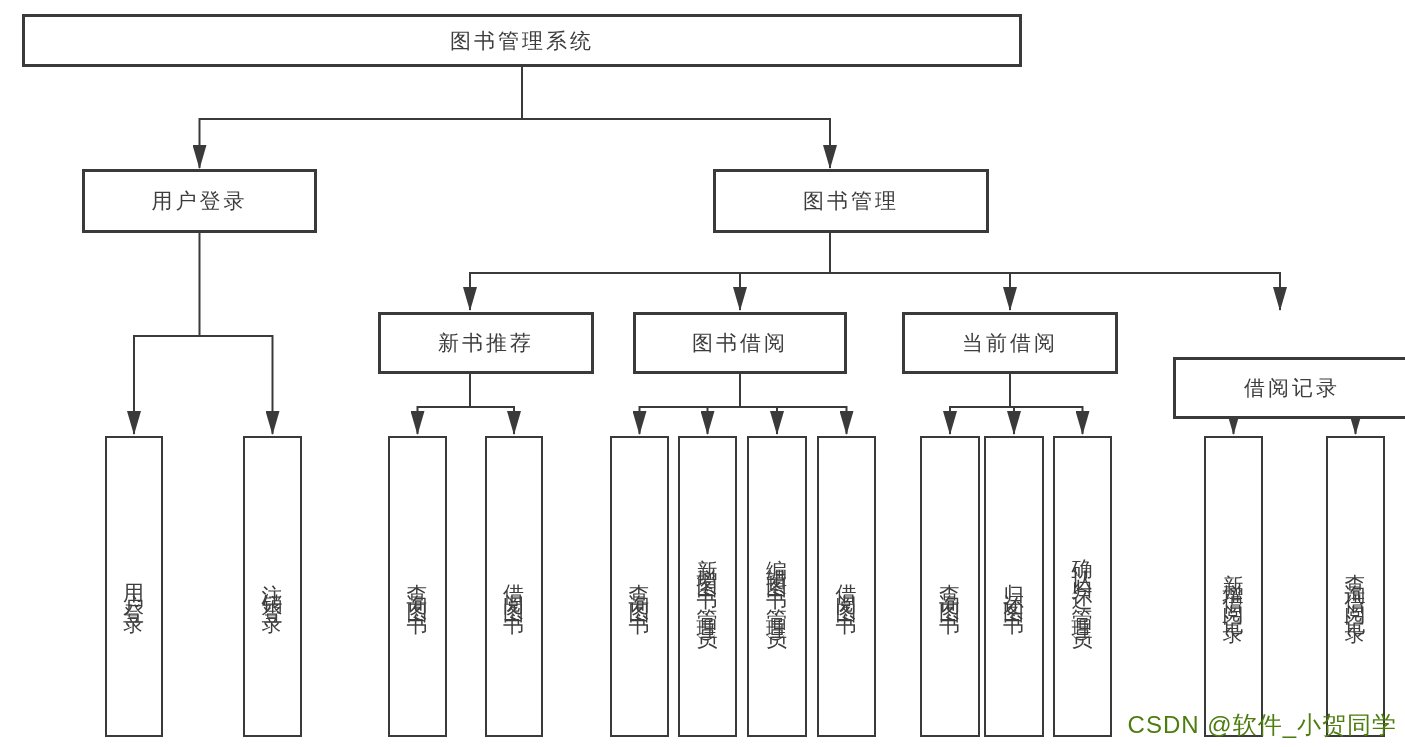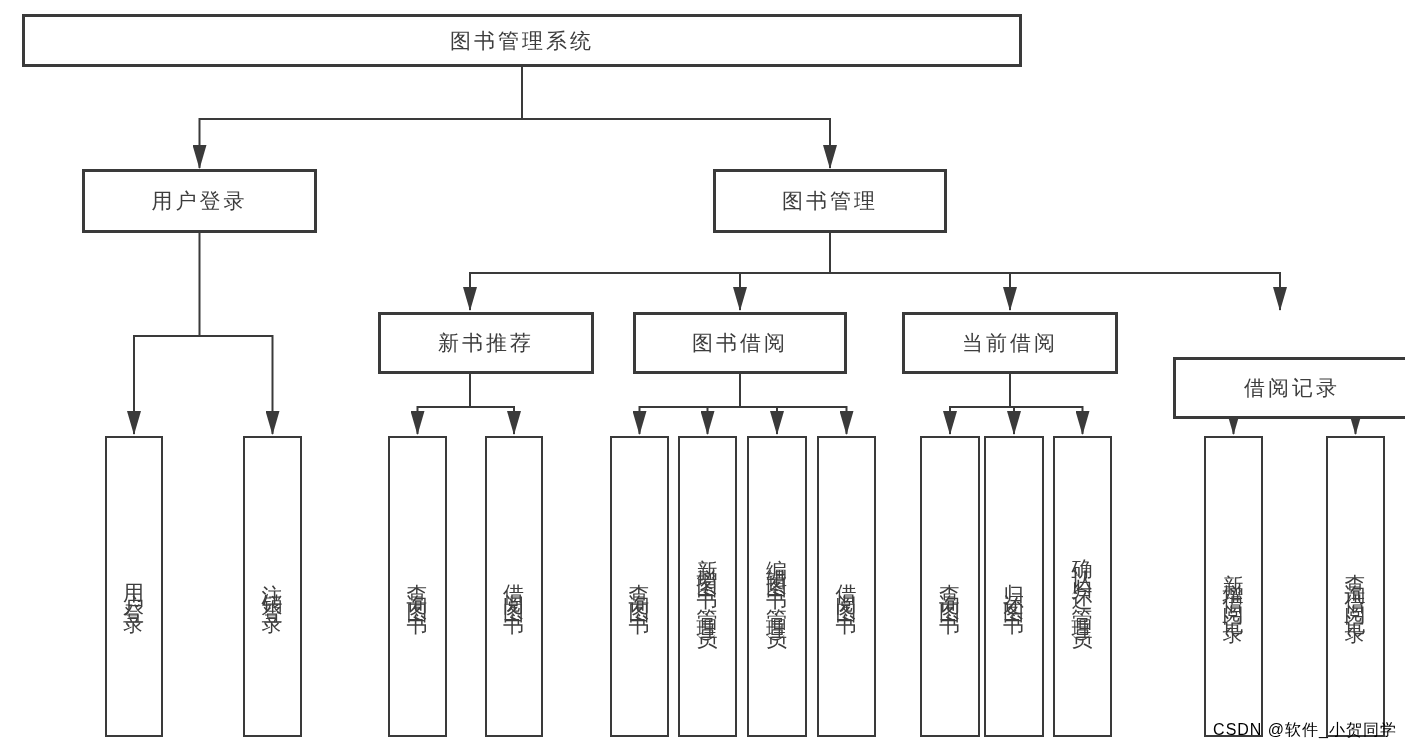--- a/index.html
+++ b/index.html
@@ -29,23 +29,23 @@
     text-orientation:mixed;
     letter-spacing:10px;
     font-size:21px;
     line-height:1;
     white-space:nowrap;
   }
   .watermark {
     position:absolute;
     right:8px;
     bottom:6px;
-    font-size:16px;
+    font-size:24px;
     letter-spacing:1px;
-    color:#000000;
+    color:#4d7c0f;
     z-index:5;
     pointer-events:none;
   }
 </style>
 </head>
 <body>
 
 <div class="stage">
 
   <svg class="connectors" viewBox="0 0 1405 747" xmlns="http://www.w3.org/2000/svg">
@@ -91,21 +91,21 @@
     </g>
   </svg>
 
   <div class="node hbox" style="left:22px; top:14px; width:1000px; height:53px;">
     <span>图书管理系统</span>
   </div>
 
   <div class="node hbox" style="left:82px; top:169px; width:235px; height:64px;">
     <span>用户登录</span>
   </div>
-  <div class="node hbox" style="left:713px; top:169px; width:234px; height:64px;">
+  <div class="node hbox" style="left:713px; top:169px; width:276px; height:64px;">
     <span>图书管理</span>
   </div>
 
   <div class="node hbox" style="left:362px; top:312px; width:216px; height:62px;margin-left:16px;">
     <span>新书推荐</span>
   </div>
   <div class="node hbox" style="left:902px; top:312px; width:216px; height:62px;">
     <span>当前借阅</span>
   </div>
   <div class="node hbox" style="left:633px; top:312px; width:214px; height:62px;">

